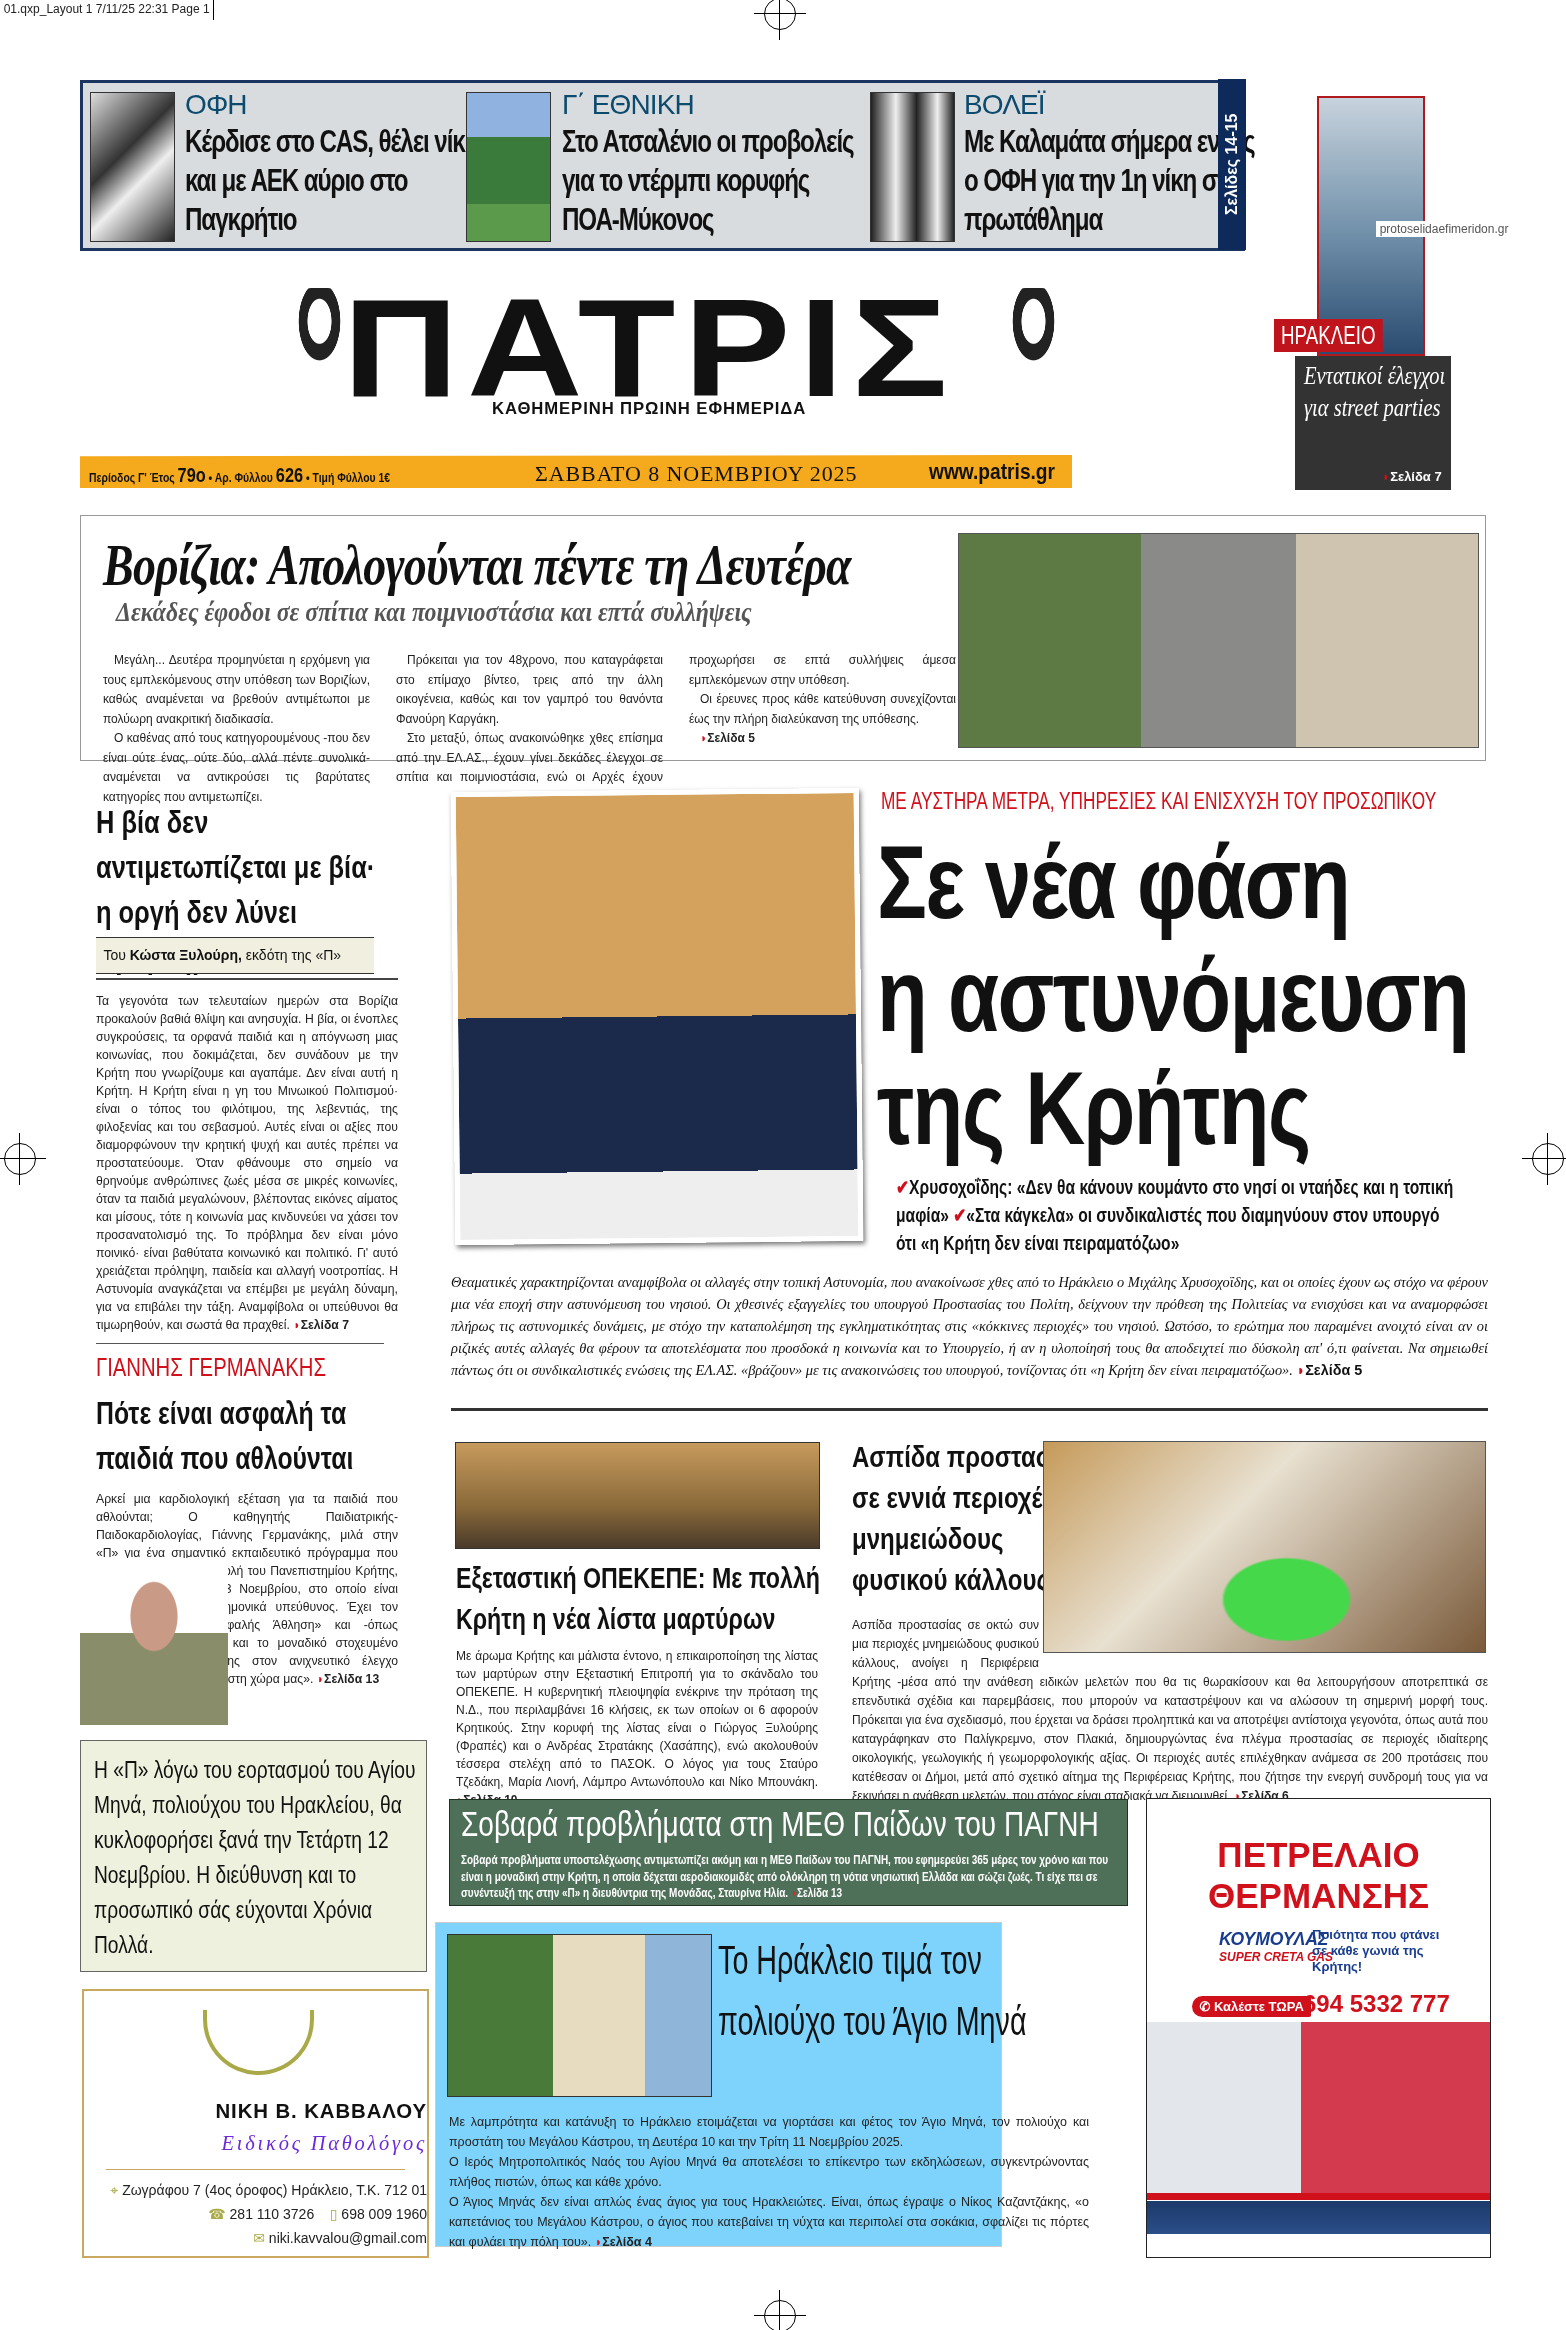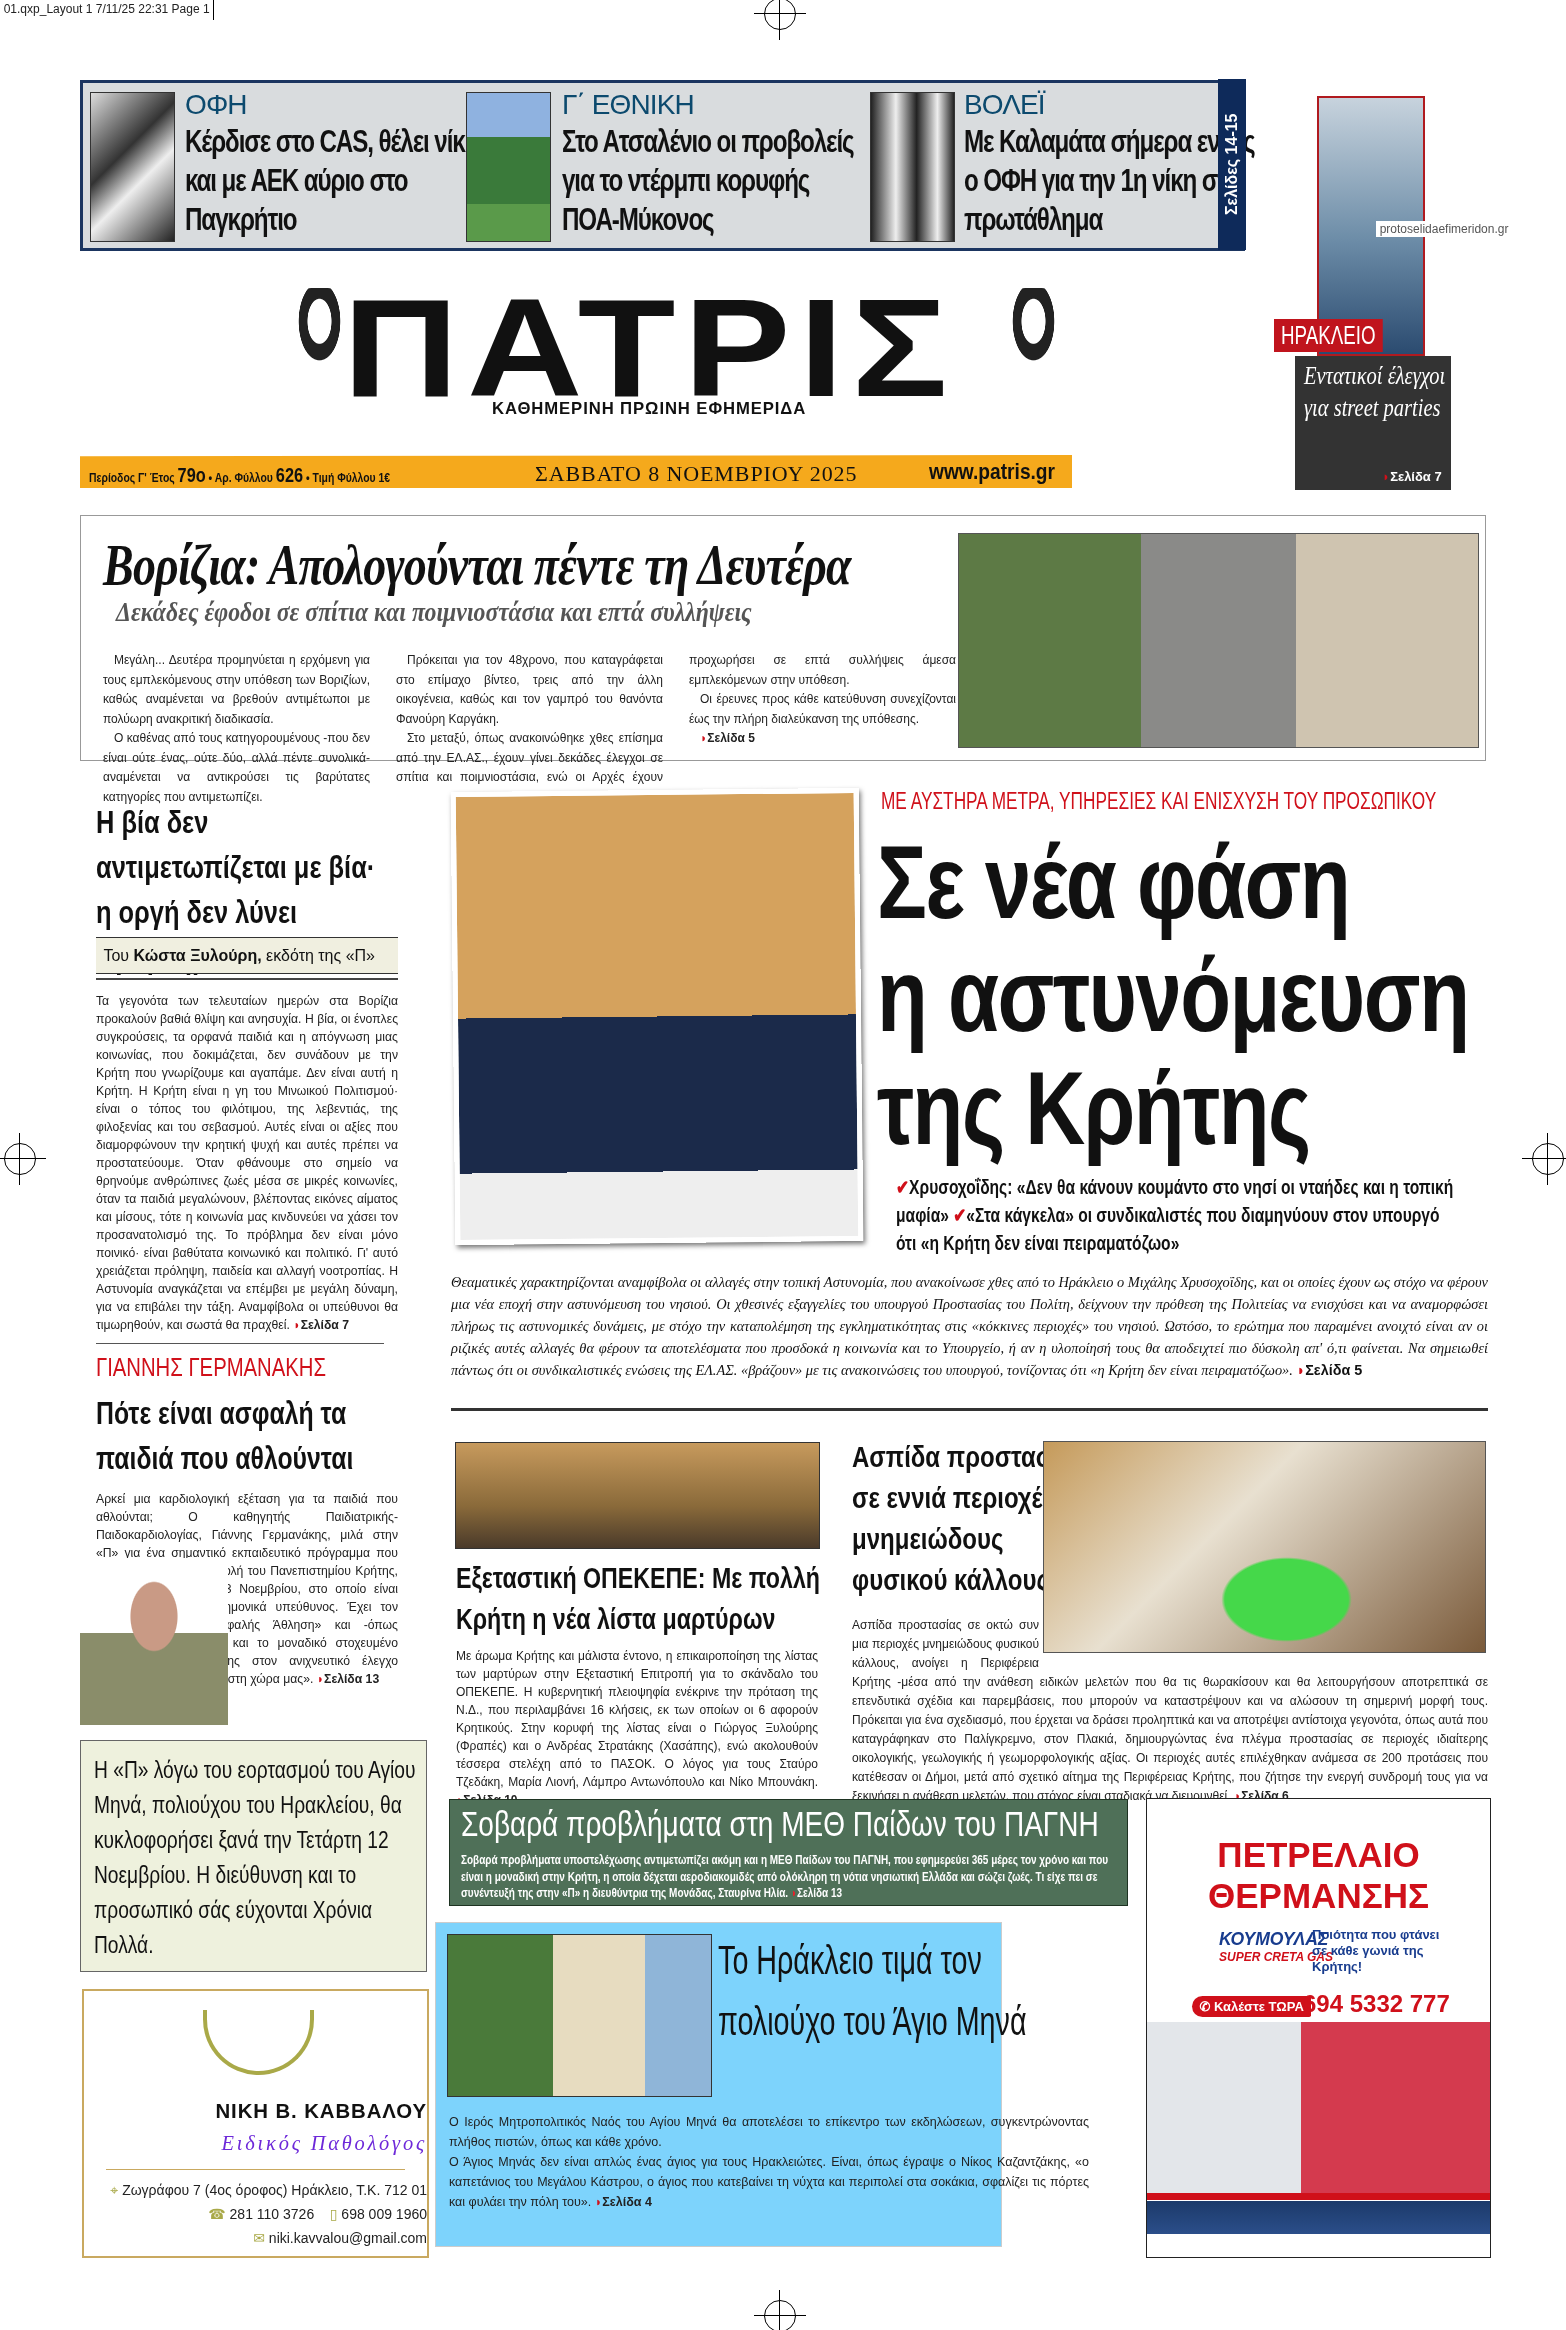--- a/index.html
+++ b/index.html
@@ -34,21 +34,21 @@
 .arrow{color:#d0101a;font-weight:bold}
 
 .vor{left:80px;top:515px;width:1406px;height:246px;border:0.9px solid #999}
 .vor h1{position:absolute;left:22px;top:16.7px;font-family:"Liberation Serif",serif;font-style:italic;font-weight:bold;font-size:56px;letter-spacing:-0.9px;transform:scaleX(.82);transform-origin:left top;white-space:nowrap}
 .vor h2{position:absolute;left:35px;top:80px;font-family:"Liberation Serif",serif;font-style:italic;font-size:28px;color:#555;transform:scaleX(.85);transform-origin:left top;white-space:nowrap}
 .vor .cols{position:absolute;left:22px;top:135px;width:853px;column-count:3;column-gap:26px;font-size:12px;line-height:19.5px;color:#222;text-align:justify}
 .vor .cols p{text-indent:11px}
 .vor-photo{position:absolute;left:877px;top:16.7px;width:521px;height:215px;background:linear-gradient(90deg,#5d7a45 0 35%,#8a8a88 35% 65%,#cfc4b0 65%);border:0.9px solid #555}
 
 .edit-head{left:96px;top:800px;width:297px;font-size:31px;font-weight:bold;line-height:45px;transform:scaleX(.82);transform-origin:left top;width:362px}
-.byline{left:96px;top:937px;width:302px;height:37px;background:#f0efe0;border-top:1.9px solid #333;border-bottom:1.9px solid #333;font-size:16px;padding:9.3px 7.4px}
+.byline{left:96px;top:937px;width:278px;height:37px;background:#f0efe0;border-top:1.9px solid #333;border-bottom:1.9px solid #333;font-size:14px;padding:9.3px 7.4px}
 .byline-rule{left:96px;top:978px;width:302px;height:1.9px;background:#444}
 .edit-body{left:96px;top:992px;width:302px;font-size:12.2px;line-height:18px;text-align:justify;color:#222}
 .rule{height:0.9px;background:#555}
 .germ-tag{left:96px;top:1352px;color:#d0101a;font-size:26px;transform:scaleX(.78);transform-origin:left top;white-space:nowrap}
 .germ-head{left:96px;top:1391px;font-size:31px;font-weight:bold;line-height:45px;transform:scaleX(.8);transform-origin:left top;width:352px}
 .germ-body{left:96px;top:1490px;width:302px;font-size:12.2px;line-height:18px;text-align:justify;color:#222}
 .germ-photo{left:80px;top:1558px;width:148px;height:167px;background:radial-gradient(ellipse at 50% 35%,#c99a85 0 22%,transparent 23%),linear-gradient(#fff 0 45%,#8a8d6a 45%);}
 
 .main-photo{left:453px;top:790px;width:408px;height:453px;background:linear-gradient(#d5a25d 0 50%,#1b2a4a 50% 85%,#eee 85%);border:5.6px solid #fff;box-shadow:1.9px 2.8px 5.6px #777;transform:rotate(-.6deg)}
 .kicker{left:881px;top:788px;color:#d0101a;font-size:23px;transform:scaleX(.75);transform-origin:left top;white-space:nowrap}
@@ -220,20 +220,21 @@
 
 <div class="abs meo">
   <h3>Σοβαρά προβλήματα στη ΜΕΘ Παίδων του ΠΑΓΝΗ</h3>
   <p><span>Σοβαρά προβλήματα υποστελέχωσης αντιμετωπίζει ακόμη και η ΜΕΘ Παίδων του ΠΑΓΝΗ, που εφημερεύει 365 μέρες τον χρόνο και που είναι η μοναδική στην Κρήτη, η οποία δέχεται αεροδιακομιδές από ολόκληρη τη νότια νησιωτική Ελλάδα και σώζει ζωές. Τι είχε πει σε συνέντευξή της στην «Π» η διευθύντρια της Μονάδας, Σταυρίνα Ηλία.</span> <span style="color:#e8202a">◗</span><span>Σελίδα 13</span></p>
 </div>
 
 <div class="abs mina">
   <div class="mina-photo"></div>
   <h3>Το Ηράκλειο τιμά τον πολιούχο του Άγιο Μηνά</h3>
   <div class="body">
+    <div>Με λαμπρότητα και κατάνυξη το Ηράκλειο ετοιμάζεται να γιορτάσει και φέτος τον Άγιο Μηνά, τον πολιούχο και προστάτη του Μεγάλου Κάστρου, τη Δευτέρα 10 και την Τρίτη 11 Νοεμβρίου 2025.</div>
     <div>Ο Ιερός Μητροπολιτικός Ναός του Αγίου Μηνά θα αποτελέσει το επίκεντρο των εκδηλώσεων, συγκεντρώνοντας πλήθος πιστών, όπως και κάθε χρόνο.</div>
     <div><span>Ο Άγιος Μηνάς δεν είναι απλώς ένας άγιος για τους Ηρακλειώτες. Είναι, όπως έγραψε ο Νίκος Καζαντζάκης, «ο καπετάνιος του Μεγάλου Κάστρου, ο άγιος που κατεβαίνει τη νύχτα και περιπολεί στα σοκάκια, σφαλίζει τις πόρτες και φυλάει την πόλη του».</span> <span class="arrow">◗</span><b>Σελίδα 4</b></div>
   </div>
 </div>
 
 <div class="abs fuel">
   <div class="h">
       <div>ΠΕΤΡΕΛΑΙΟ</div>
       <div>ΘΕΡΜΑΝΣΗΣ</div>
     </div>

